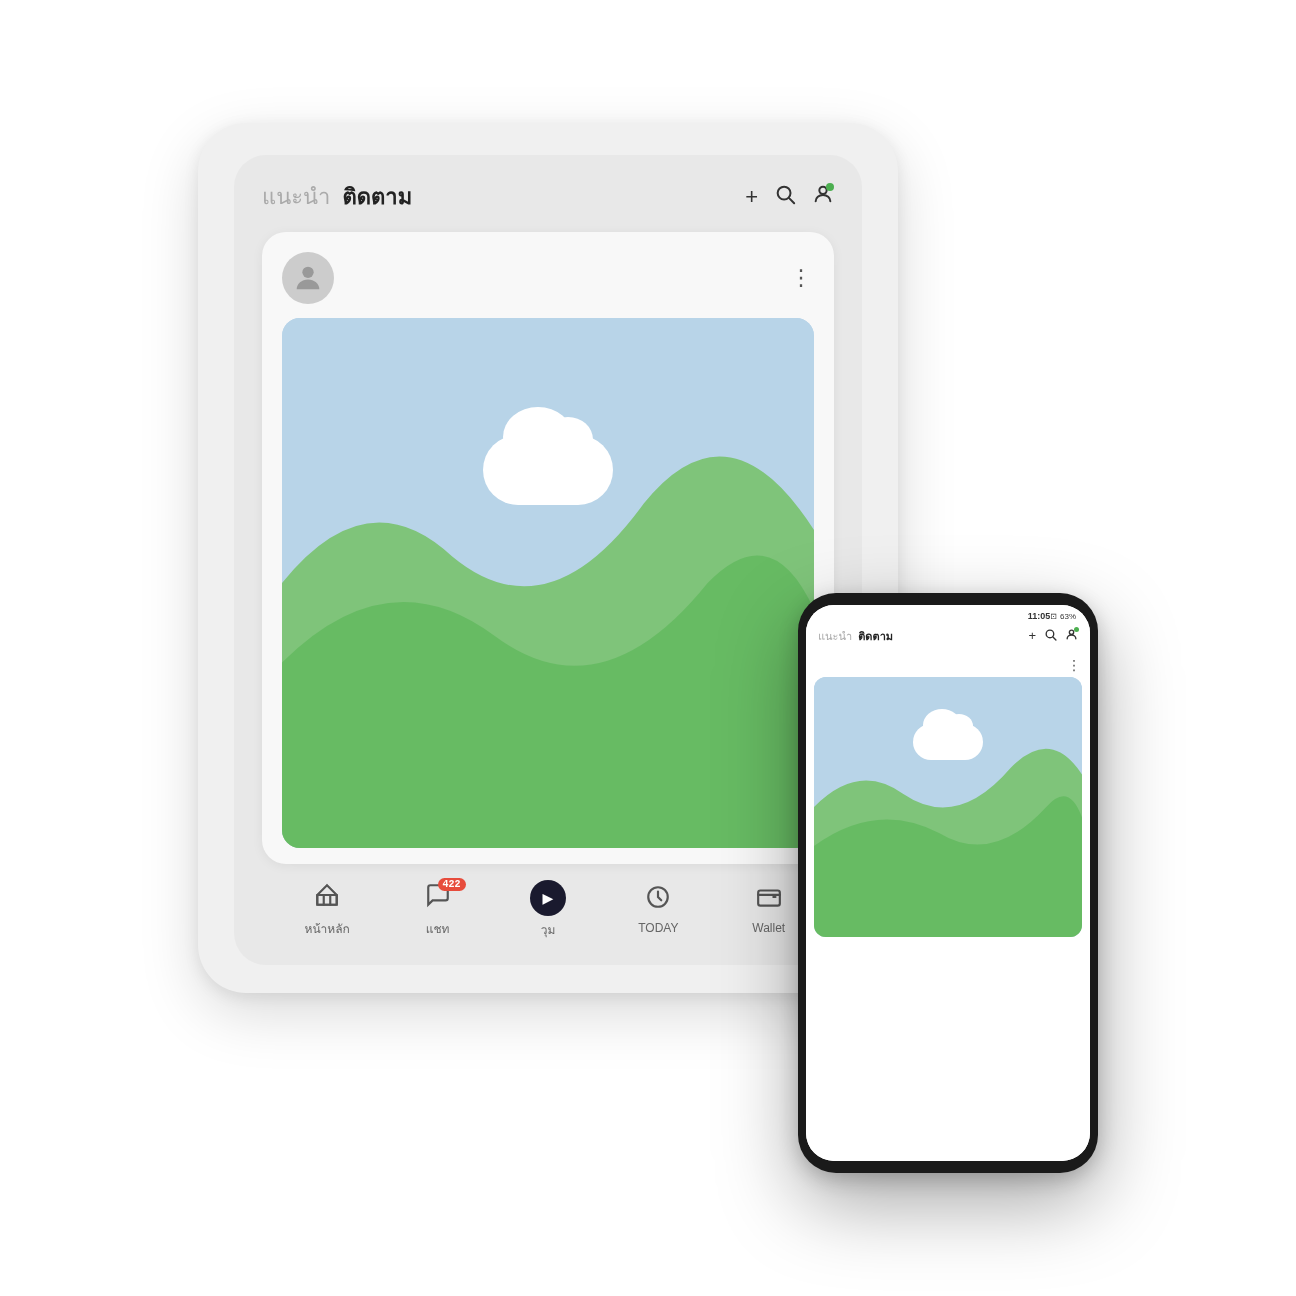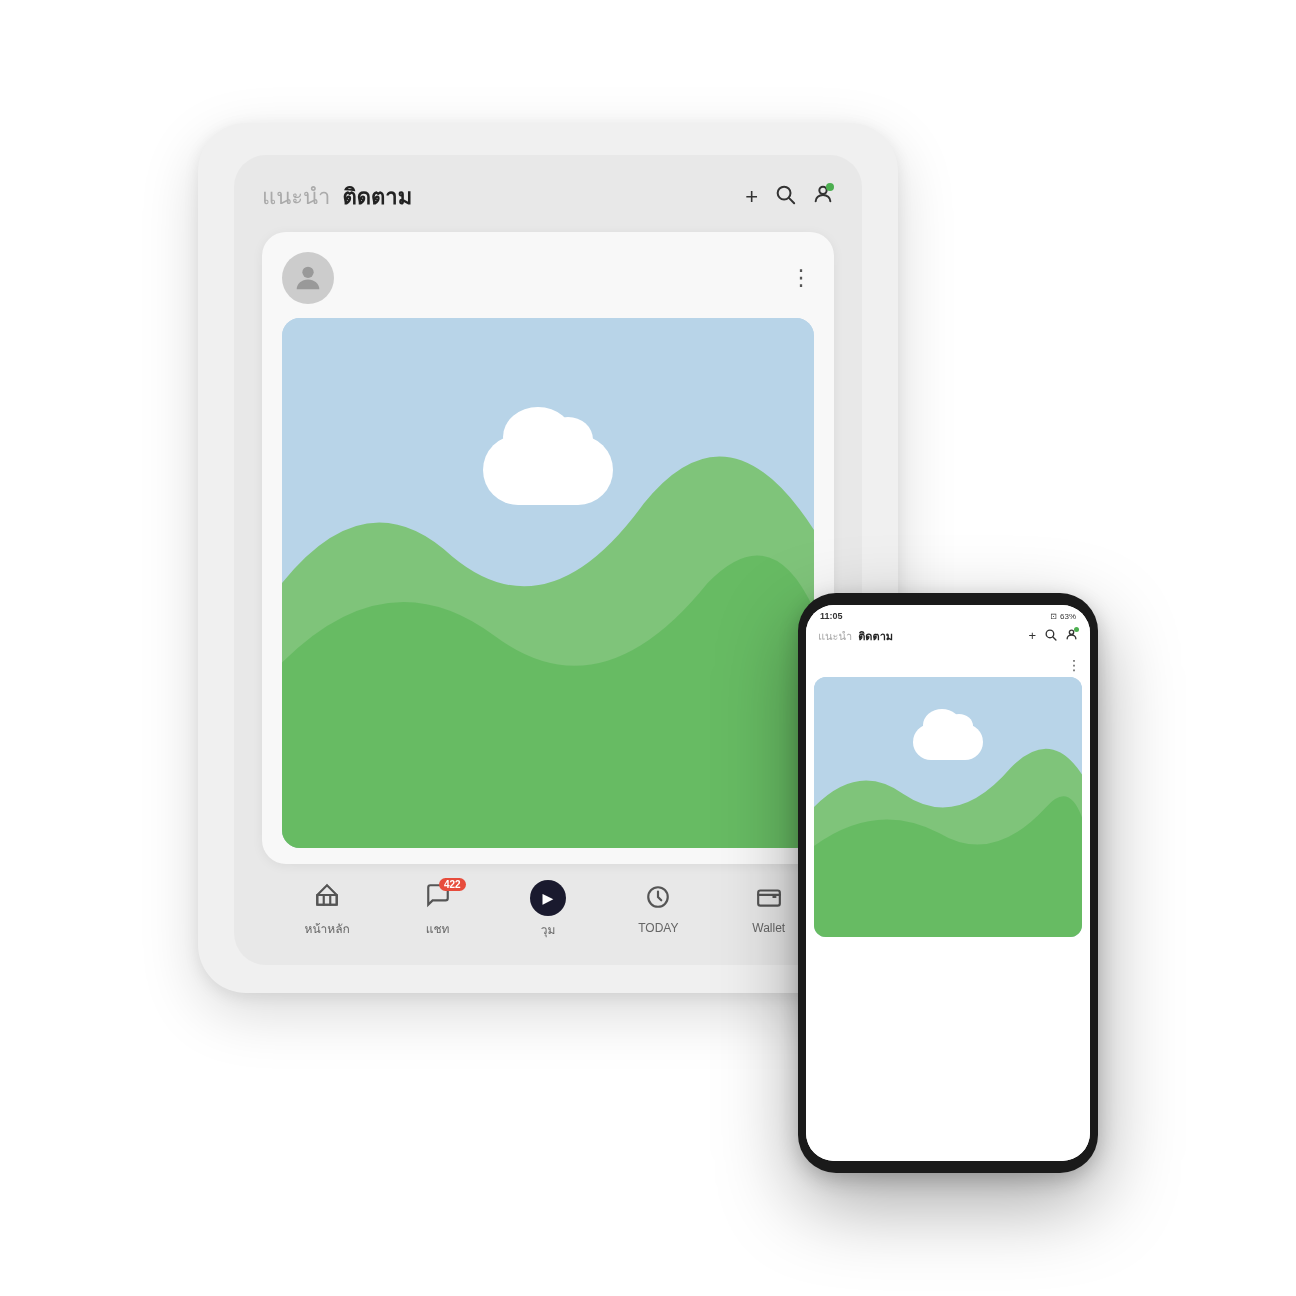--- a/index.html
+++ b/index.html
@@ -198,20 +198,21 @@
       top: -4px;
       right: 2px;
       background: #e74c3c;
       color: white;
       font-size: 10px;
       font-weight: bold;
       border-radius: 12px;
       padding: 1px 5px;
       min-width: 20px;
       text-align: center;
+      font-family: Liberation Mono, monospace;
     }
     .nav-play {
       width: 36px;
       height: 36px;
       background: #1a1a2e;
       border-radius: 50%;
       display: flex;
       align-items: center;
       justify-content: center;
       color: white;
@@ -235,21 +236,21 @@
     .phone-screen {
       background: #ffffff;
       border-radius: 28px;
       flex: 1;
       overflow: hidden;
       display: flex;
       flex-direction: column;
     }
     .phone-status-bar {
       display: flex;
-      justify-content: space-between;
+      justify-content: flex-end;
       align-items: center;
       padding: 6px 14px 2px 14px;
       font-size: 9px;
       color: #333;
       background: #fff;
     }
     .status-left { font-weight: 600; }
     .status-right {
       display: flex;
       gap: 3px;

